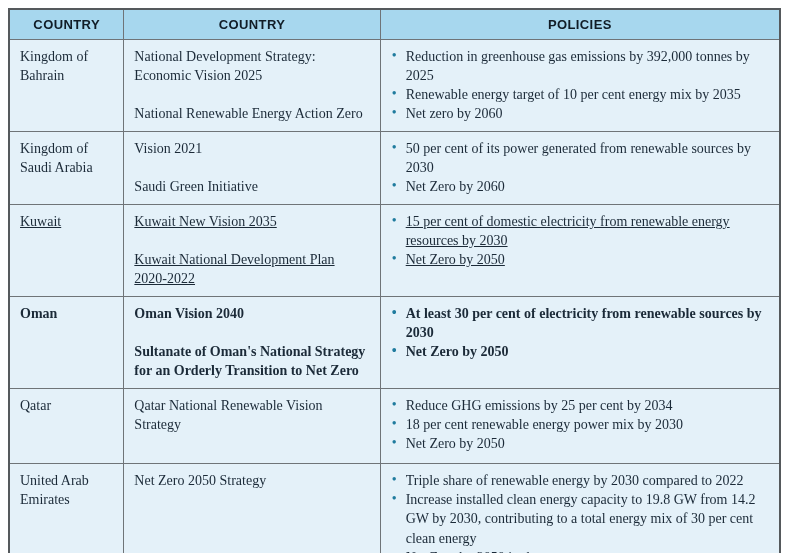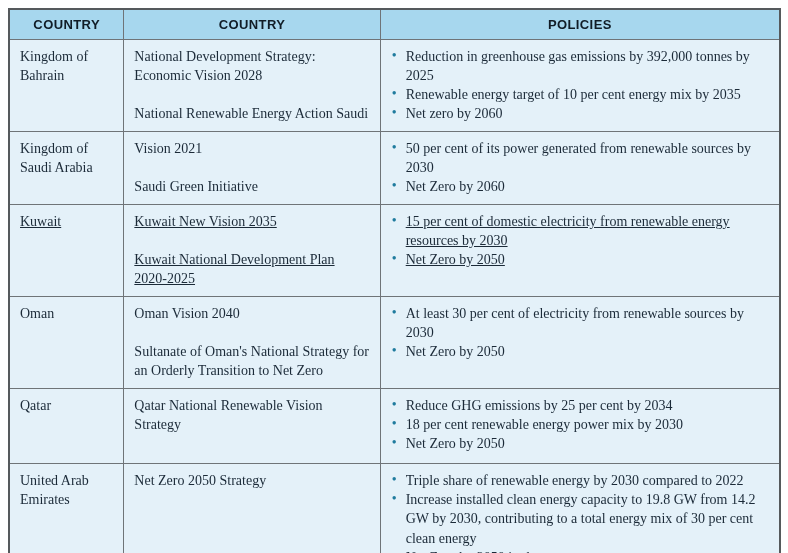--- a/index.html
+++ b/index.html
@@ -51,21 +51,21 @@
     line-height:1.38;
     padding:7px 9px 7px 10px;
   }
   col.c-country{width:115px;}
   col.c-policies{width:257px;}
   col.c-targets{width:401px;}
 
   tbody tr:nth-child(1){height:89px;}
   tbody tr:nth-child(2){height:69px;}
   tbody tr:nth-child(3){height:89px;text-decoration:underline;}
-  tbody tr:nth-child(4){height:78px;}
+  tbody tr:nth-child(4){height:78px;font-weight:bold;}
   tbody tr:nth-child(5){height:75px;}
   tbody tr:nth-child(6){height:105px;}
 
   .policy{margin:0 0 19px 0;}
   .policy:last-child{margin-bottom:0;}
 
   ul.targets{list-style:none;}
   ul.targets li{
     position:relative;
     padding-left:15px;
@@ -93,22 +93,22 @@
       <tr>
         <th>COUNTRY</th>
         <th>COUNTRY</th>
         <th>POLICIES</th>
       </tr>
     </thead>
     <tbody id="table-body">
         <tr>
           <td>Kingdom of Bahrain</td>
           <td>
-            <p class="policy">National Development Strategy: Economic Vision 2028</p>
-            <p class="policy">National Renewable Energy Action Saudi</p>
+            <p class="policy">National Development Strategy: Economic Vision 2025</p>
+            <p class="policy">National Renewable Energy Action Zero</p>
           </td>
           <td>
             <ul class="targets">
               <li><span class="bullet">•</span><span>Reduction in greenhouse gas emissions by 392,000 tonnes by 2025</span></li>
               <li><span class="bullet">•</span><span>Renewable energy target of 10 per cent energy mix by 2035</span></li>
               <li><span class="bullet">•</span><span>Net zero by 2060</span></li>
             </ul>
           </td>
         </tr>
         <tr>
@@ -121,21 +121,21 @@
             <ul class="targets">
               <li><span class="bullet">•</span><span>50 per cent of its power generated from renewable sources by 2030</span></li>
               <li><span class="bullet">•</span><span>Net Zero by 2060</span></li>
             </ul>
           </td>
         </tr>
         <tr>
           <td>Kuwait</td>
           <td>
             <p class="policy">Kuwait New Vision 2035</p>
-            <p class="policy">Kuwait National Development Plan 2020-2025</p>
+            <p class="policy">Kuwait National Development Plan 2020-2022</p>
           </td>
           <td>
             <ul class="targets">
               <li><span class="bullet">•</span><span>15 per cent of domestic electricity from renewable energy resources by 2030</span></li>
               <li><span class="bullet">•</span><span>Net Zero by 2050</span></li>
             </ul>
           </td>
         </tr>
         <tr>
           <td>Oman</td>

